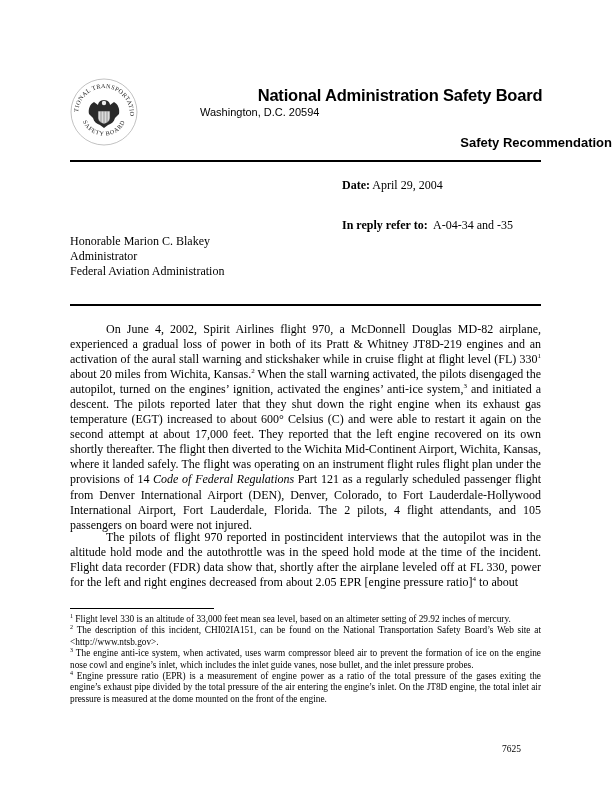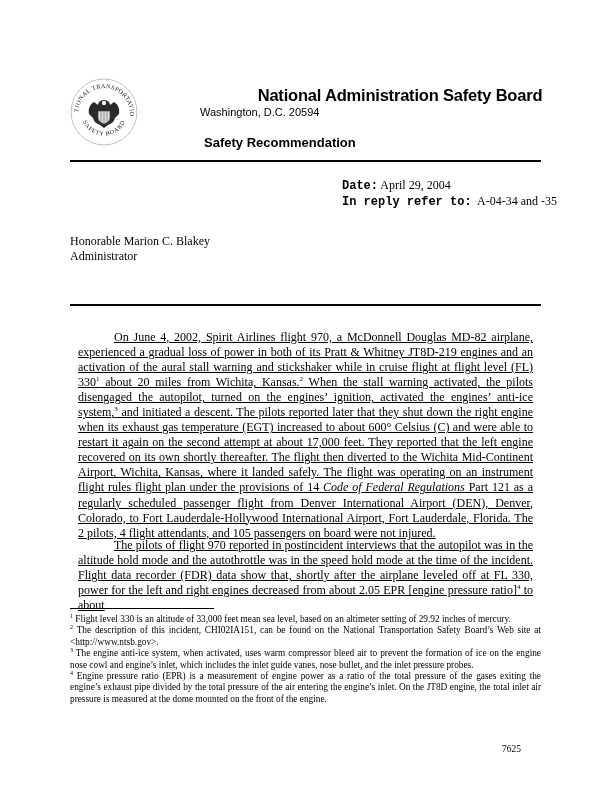--- a/index.html
+++ b/index.html
@@ -3,33 +3,33 @@
 <meta charset="utf-8">
 <style>
   html, body { margin: 0; padding: 0; background: #ffffff; }
   body { width: 612px; height: 792px; position: relative; overflow: hidden; color: #000; font-family: "Liberation Serif", serif; }
   .abs { position: absolute; }
 
   .seal { left: 70px; top: 78px; width: 68px; height: 68px; }
 
   .hdr-title { left: 200px; top: 86px; width: 400px; text-align: center; font-family: "Liberation Sans", sans-serif; font-weight: bold; font-size: 16.5px; letter-spacing: -0.2px; }
   .hdr-sub { left: 200px; top: 106px; width: 400px; font-family: "Liberation Sans", sans-serif; font-size: 11px; }
-  .hdr-rec { left: 204px; top: 135px; width: 400px; text-align: left; font-family: "Liberation Sans", sans-serif; font-weight: bold; font-size: 13px; }
+  .hdr-rec { left: 212px; top: 135px; width: 400px; text-align: right; font-family: "Liberation Sans", sans-serif; font-weight: bold; font-size: 13px; }
   .rule-top { left: 70px; top: 160px; width: 471px; height: 2px; background: #000; }
 
   .meta { left: 342px; font-size: 12px; }
-  .meta b { font-weight: bold; font-family: Liberation Mono, monospace; }
+  .meta b { font-weight: bold; }
   .meta-date { top: 178px; }
-  .meta-ref { top: 194px; }
+  .meta-ref { top: 218px; }
 
   .addr { left: 70px; top: 234px; font-size: 12px; line-height: 15px; }
   .rule-mid { left: 70px; top: 304px; width: 471px; height: 2px; background: #000; }
 
   .para { left: 70px; width: 471px; font-size: 12px; line-height: 15.05px; text-align: justify; }
-  .para p { margin: 8px; text-indent: 36px; text-decoration: underline; }
+  .para p { margin: 0; text-indent: 36px; }
   .para1 { top: 322px; }
   .para2 { top: 530px; }
   sup { font-size: 7px; line-height: 0; vertical-align: 5px; }
 
   .fn-rule { left: 70px; top: 608px; width: 144px; height: 1px; background: #000; }
   .footnotes { left: 70px; top: 614px; width: 471px; font-size: 9.3px; line-height: 11.4px; text-align: justify; }
   .footnotes div { margin: 0; }
   .footnotes sup { font-size: 6px; vertical-align: 4px; }
 
   .pageno { left: 502px; top: 744px; font-size: 9.5px; }
@@ -70,20 +70,21 @@
   <span>April 29, 2004</span>
 </div>
 <div class="abs meta meta-ref">
   <b>In reply refer to:</b>&nbsp;
   <span>A-04-34 and -35</span>
 </div>
 
 <div class="abs addr">
   <div>Honorable Marion C. Blakey</div>
   <div>Administrator</div>
+  <div>Federal Aviation Administration</div>
 </div>
 <div class="abs rule-mid"></div>
 
 <div class="abs para para1">
   <p><span>On June 4, 2002, Spirit Airlines flight 970, a McDonnell Douglas MD-82 airplane, experienced a gradual loss of power in both of its Pratt &amp; Whitney JT8D-219 engines and an activation of the aural stall warning and stickshaker while in cruise flight at flight level (FL) 330</span><sup>1</sup><span> about 20 miles from Wichita, Kansas.</span><sup>2</sup><span>  When the stall warning activated, the pilots disengaged the autopilot, turned on the engines’ ignition, activated the engines’ anti-ice system,</span><sup>3</sup><span> and initiated a descent.  The pilots reported later that they shut down the right engine when its exhaust gas temperature (EGT) increased to about 600° Celsius (C) and were able to restart it again on the second attempt at about 17,000 feet. They reported that the left engine recovered on its own shortly thereafter. The flight then diverted to the Wichita Mid-Continent Airport, Wichita, Kansas, where it landed safely.  The flight was operating on an instrument flight rules flight plan under the provisions of 14 </span><i>Code of Federal Regulations</i><span> Part 121 as a regularly scheduled passenger flight from Denver International Airport (DEN), Denver, Colorado, to Fort Lauderdale-Hollywood International Airport, Fort Lauderdale, Florida.  The 2 pilots, 4 flight attendants, and 105 passengers on board were not injured.</span></p>
 </div>
 
 <div class="abs para para2">
   <p><span>The pilots of flight 970 reported in postincident interviews that the autopilot was in the altitude hold mode and the autothrottle was in the speed hold mode at the time of the incident. Flight data recorder (FDR) data show that, shortly after the airplane leveled off at FL 330, power for the left and right engines decreased from about 2.05 EPR [engine pressure ratio]</span><sup>4</sup><span> to about</span></p>
 </div>

